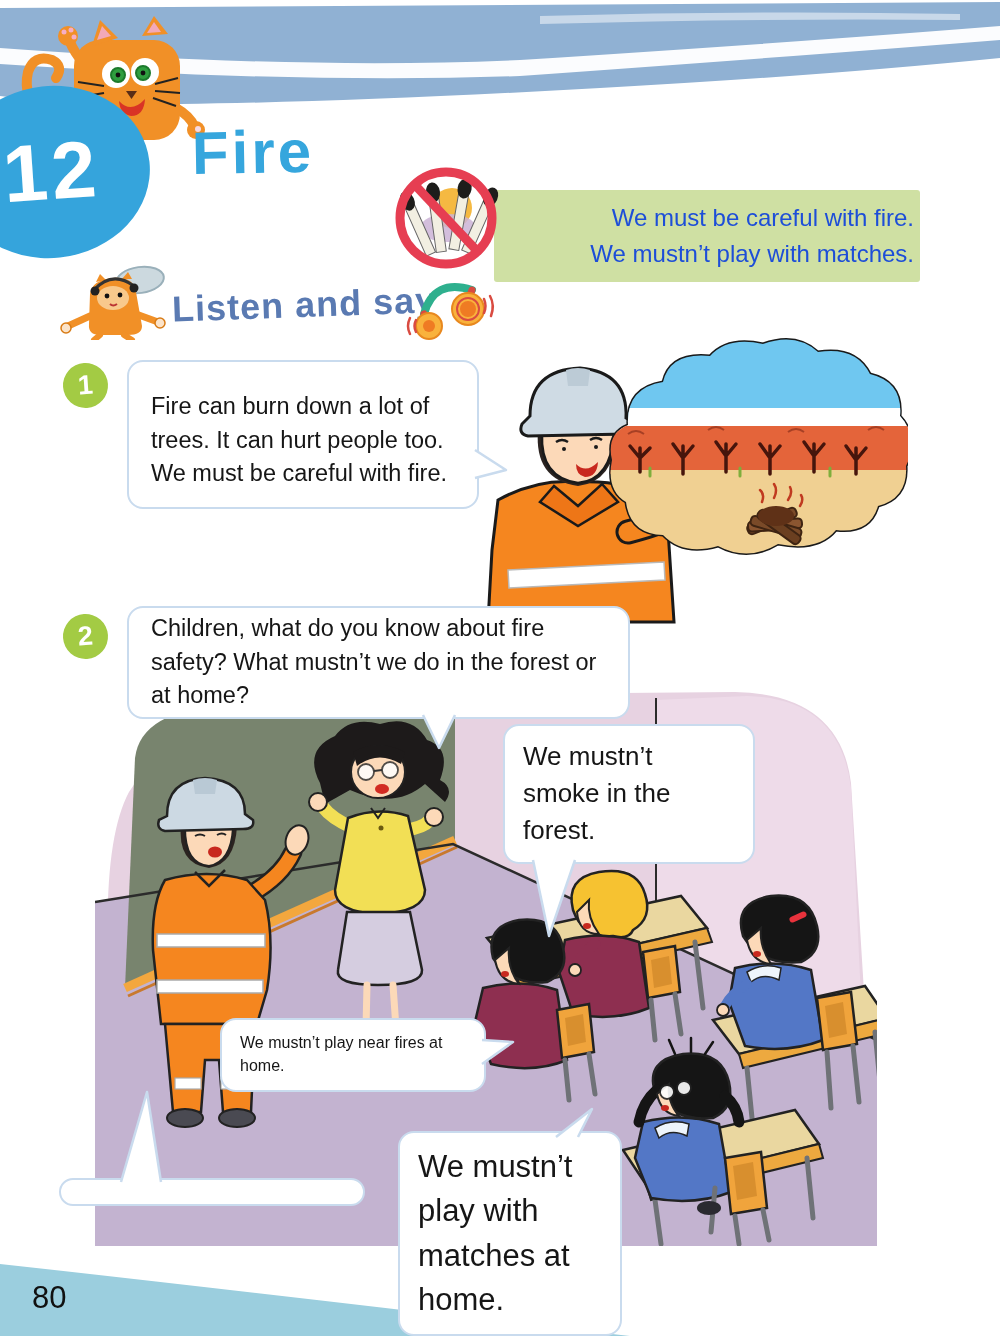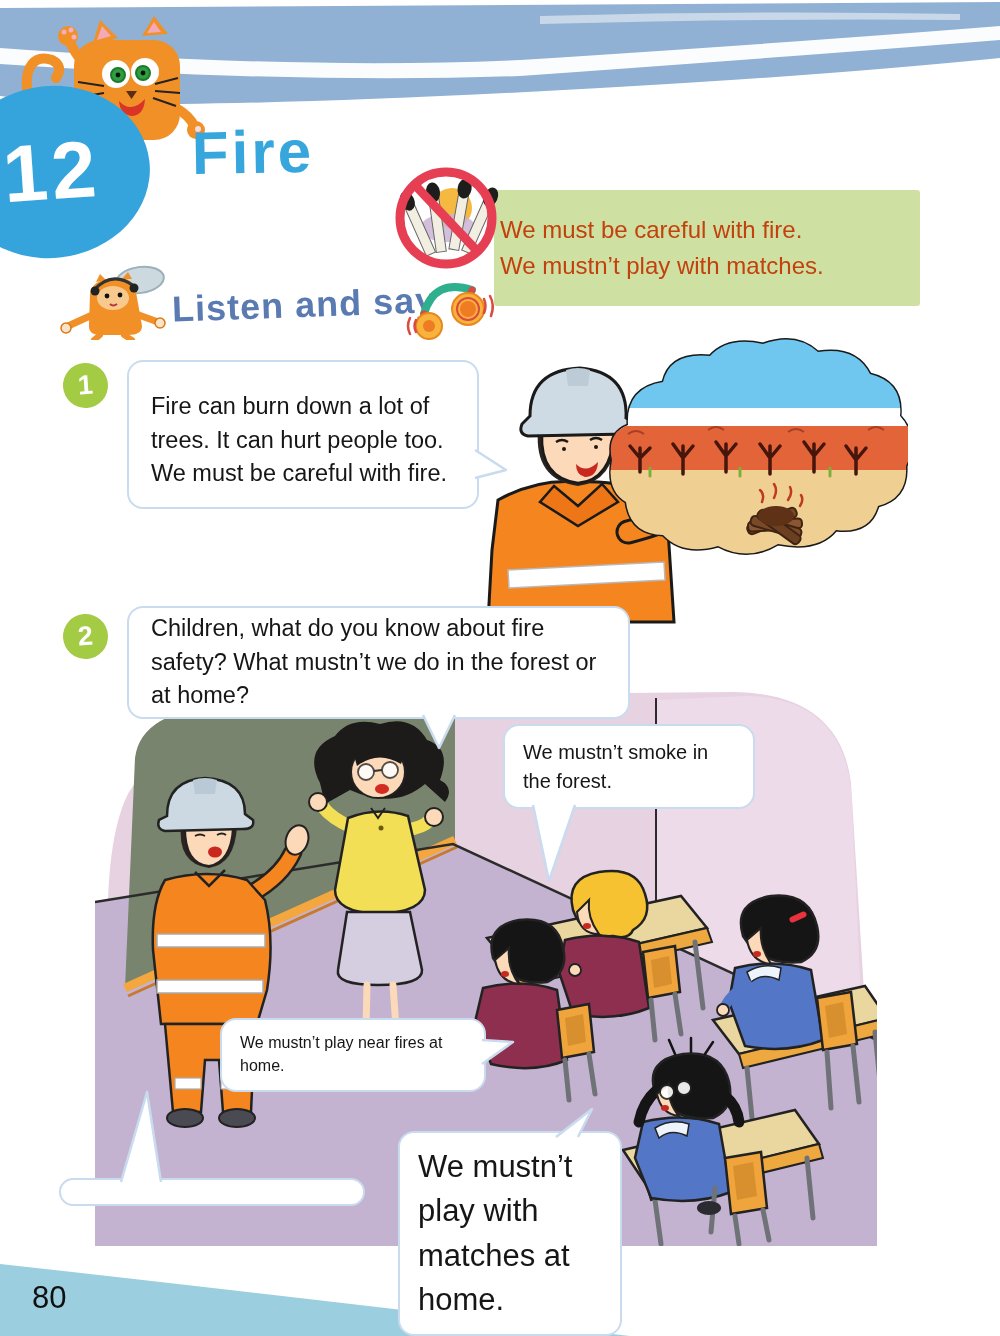--- a/index.html
+++ b/index.html
@@ -8,22 +8,22 @@
   .abs{position:absolute;}
 
   
   .unit-blob{position:absolute;left:-48px;top:86px;width:198px;height:172px;background:#35a4dc;
     border-radius:50%;display:flex;align-items:center;justify-content:center;transform:rotate(-6deg);z-index:3;}
   .unit-num{color:#fff;font-size:80px;font-weight:bold;transform:rotate(2deg);letter-spacing:4px;}
   .fire-title{position:absolute;left:192px;top:118px;color:#36a6dd;font-size:60px;font-weight:bold;
     letter-spacing:3px;transform:rotate(-1deg);z-index:3;}
 
   
-  .rule-box{position:absolute;left:494px;top:190px;width:414px;background:#cfe0a3;padding:22px 6px;
-    text-align:left;font-size:24px;line-height:1.5;color:#c2410c;border-radius:3px;}
+  .rule-box{position:absolute;left:494px;top:190px;width:414px;background:#cfe0a3;padding:10px 6px;
+    text-align:right;font-size:24px;line-height:1.5;color:#1d4ed8;border-radius:3px;}
 
   
   .listen-title{position:absolute;left:172px;top:284px;color:#5a7ab2;font-size:36px;font-weight:bold;
     transform:rotate(-2deg);letter-spacing:1px;}
 
   
   .badge{position:absolute;width:45px;height:45px;border-radius:50%;background:#a3cb44;color:#fff;
     display:flex;align-items:center;justify-content:center;font-size:27px;font-weight:bold;transform:rotate(-4deg);}
 
   
@@ -366,21 +366,21 @@
         <ellipse cx="570" cy="420" rx="4" ry="3" fill="#c8281e"></ellipse>
       </g>
       <g>
         <path d="M630,470 L666,464 L672,520 L636,526 Z" fill="#f0a43c" stroke="#222" stroke-width="2.5"></path>
         <path d="M638,478 L658,474 L662,508 L642,512 Z" fill="#d88f2e"></path>
         <path d="M640,528 L644,556 M668,522 L674,552 M620,500 L616,544" stroke="#6f7277" stroke-width="5" stroke-linecap="round"></path>
         <ellipse cx="614" cy="520" rx="12" ry="7" fill="#2a2a30"></ellipse>
       </g>
     </svg>
 
-    <div class="bubble" style="left:408px;top:36px;width:252px;font-size:20px;">
+    <div class="bubble" style="left:408px;top:36px;width:252px;font-size:26px;">
       <span>We mustn’t smoke in the forest.</span>
       <svg class="tail" style="left:22px;top:calc(100% - 4px);" width="60" height="82" viewBox="0 0 60 82">
         <path d="M6,2 L22,78 L48,2" fill="#ffffff" stroke="#c9dbee" stroke-width="2.5" stroke-linejoin="round"></path>
       </svg>
     </div>
 
     <div class="bubble" style="left:125px;top:330px;width:266px;font-size:16px;">
       <span>We mustn’t play near fires at home.</span>
       <svg class="tail" style="left:calc(100% - 4px);top:14px;" width="36" height="36" viewBox="0 0 36 36">
         <path d="M2,30 L33,8 L2,6" fill="#ffffff" stroke="#c9dbee" stroke-width="2.5" stroke-linejoin="round"></path>

